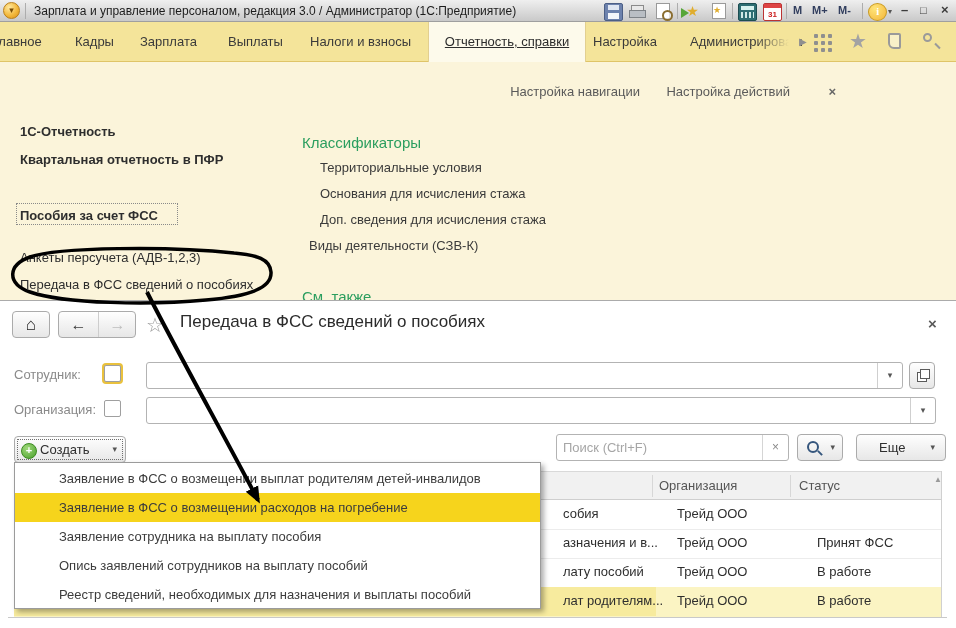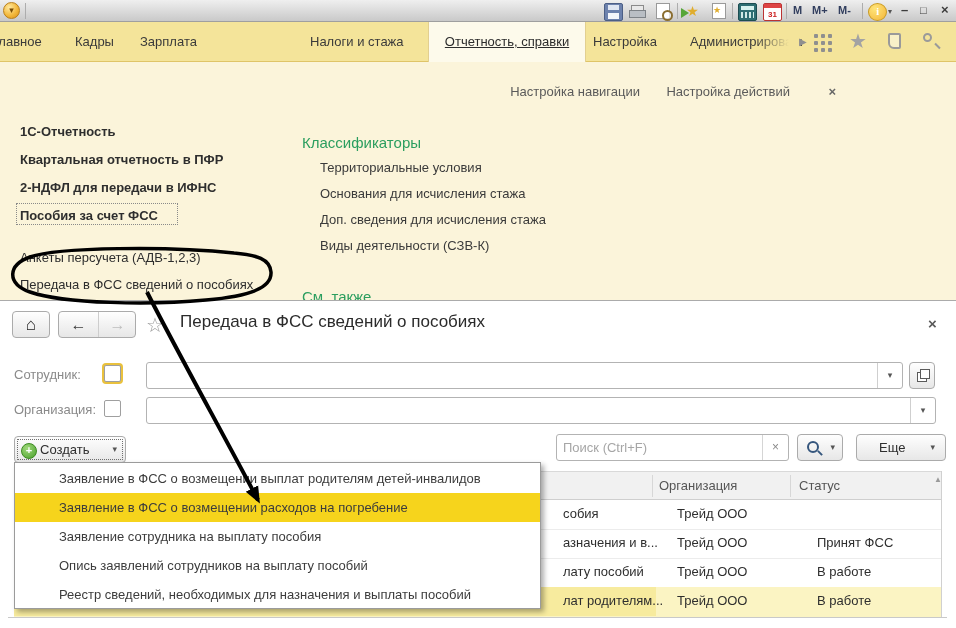--- a/index.html
+++ b/index.html
@@ -115,20 +115,21 @@
   #annot{position:absolute;left:0;top:0;z-index:40;pointer-events:none;}
 </style>
 </head>
 <body>
 
 <div id="screen">
 
   <div id="titlebar" class="abs">
     <div id="menu-orb" class="abs"><span>▾</span></div>
     <div class="tb-sep" style="left:25px"></div>
+    <div class="txt win-title">Зарплата и управление персоналом, редакция 3.0 / Администратор (1С:Предприятие)</div>
 
     <div class="tb-ic icon-floppy" style="left:604px"></div>
     <div class="tb-ic icon-printer" style="left:629px"></div>
     <div class="tb-ic icon-preview" style="left:656px"></div>
     <div class="tb-sep" style="left:677px"></div>
     <div class="tb-ic icon-star-gold icon-star-arrow" style="left:684px">★</div>
     <div class="tb-ic icon-page" style="left:712px">
         <span class="mini-star">★</span>
       </div>
     <div class="tb-sep" style="left:732px"></div>
@@ -143,50 +144,50 @@
     <div class="txt" style="left:888px;top:7px;font-size:8px;color:#555">▾</div>
     <div class="win-ctl" style="left:901px">–</div>
     <div class="win-ctl" style="left:920px;font-size:11px;top:4px">□</div>
     <div class="win-ctl" style="left:941px">×</div>
   </div>
 
   <div id="tabbar" class="abs">
     <div class="tab" style="left:-24px">Главное</div>
     <div class="tab" style="left:59px">Кадры</div>
     <div class="tab" style="left:124px">Зарплата</div>
-    <div class="tab" style="left:294px">Налоги и стажа</div>
+    <div class="tab" style="left:212px">Выплаты</div>
+    <div class="tab" style="left:294px">Налоги и взносы</div>
     <div class="tab active" style="left:428px;width:156px;text-align:center;padding:0">Отчетность, справки</div>
     <div class="tab" style="left:577px">Настройка</div>
     <div class="tab" style="left:674px;width:112px;overflow:hidden;padding-right:0">Администрирование</div>
   </div>
   <div id="tab-fade" class="abs"></div>
   <div id="tab-overflow" class="txt">▶</div>
   <div id="grid-icon" class="abs"></div>
   <div id="star-tab" class="tbar-ic">★</div>
   <div id="hist-icon" class="abs"></div>
   <div id="search-tab" class="abs"></div>
 
   <div id="panel" class="abs">
     <div class="plink" style="right:316px">Настройка навигации</div>
     <div class="plink" style="right:166px">Настройка действий</div>
     <div class="plink" style="right:120px;font-weight:bold;color:#666">×</div>
 
     <div class="txt nav-b" style="left:20px;top:62px">1С-Отчетность</div>
     <div class="txt nav-b" style="left:20px;top:90px">Квартальная отчетность в ПФР</div>
-    <div class="txt nav-b" style="left:20px;top:118px">2-НДФЛ для передачи в ИФНС</div>
     <div id="focus-box" class="abs"></div>
     <div class="txt nav-b" style="left:20px;top:146px">Пособия за счет ФСС</div>
     <div class="txt nav-r" style="left:20px;top:188px">Анкеты персучета (АДВ-1,2,3)</div>
     <div class="txt nav-r" style="left:20px;top:215px">Передача в ФСС сведений о пособиях</div>
 
     <div class="txt green-h" style="left:302px;top:72px">Классификаторы</div>
     <div class="txt cls-item" style="left:320px;top:98px">Территориальные условия</div>
     <div class="txt cls-item" style="left:320px;top:124px">Основания для исчисления стажа</div>
     <div class="txt cls-item" style="left:320px;top:150px">Доп. сведения для исчисления стажа</div>
-    <div class="txt cls-item" style="left:320px;top:176px">Виды деятельности (СЗВ-К)</div>
+    <div class="txt cls-item" style="left:309px;top:176px">Виды деятельности (СЗВ-К)</div>
     <div class="txt green-h" style="left:302px;top:226px">См. также</div>
   </div>
 
   <div id="dialog" class="abs">
     <div id="home-btn" class="btn"><span>⌂</span></div>
     <div id="navback" class="btn">
       <div id="back-arrow" class="half">←</div>
       <div id="fwd-arrow" class="half">→</div>
     </div>
     <div id="fav-star" class="txt">☆</div>

